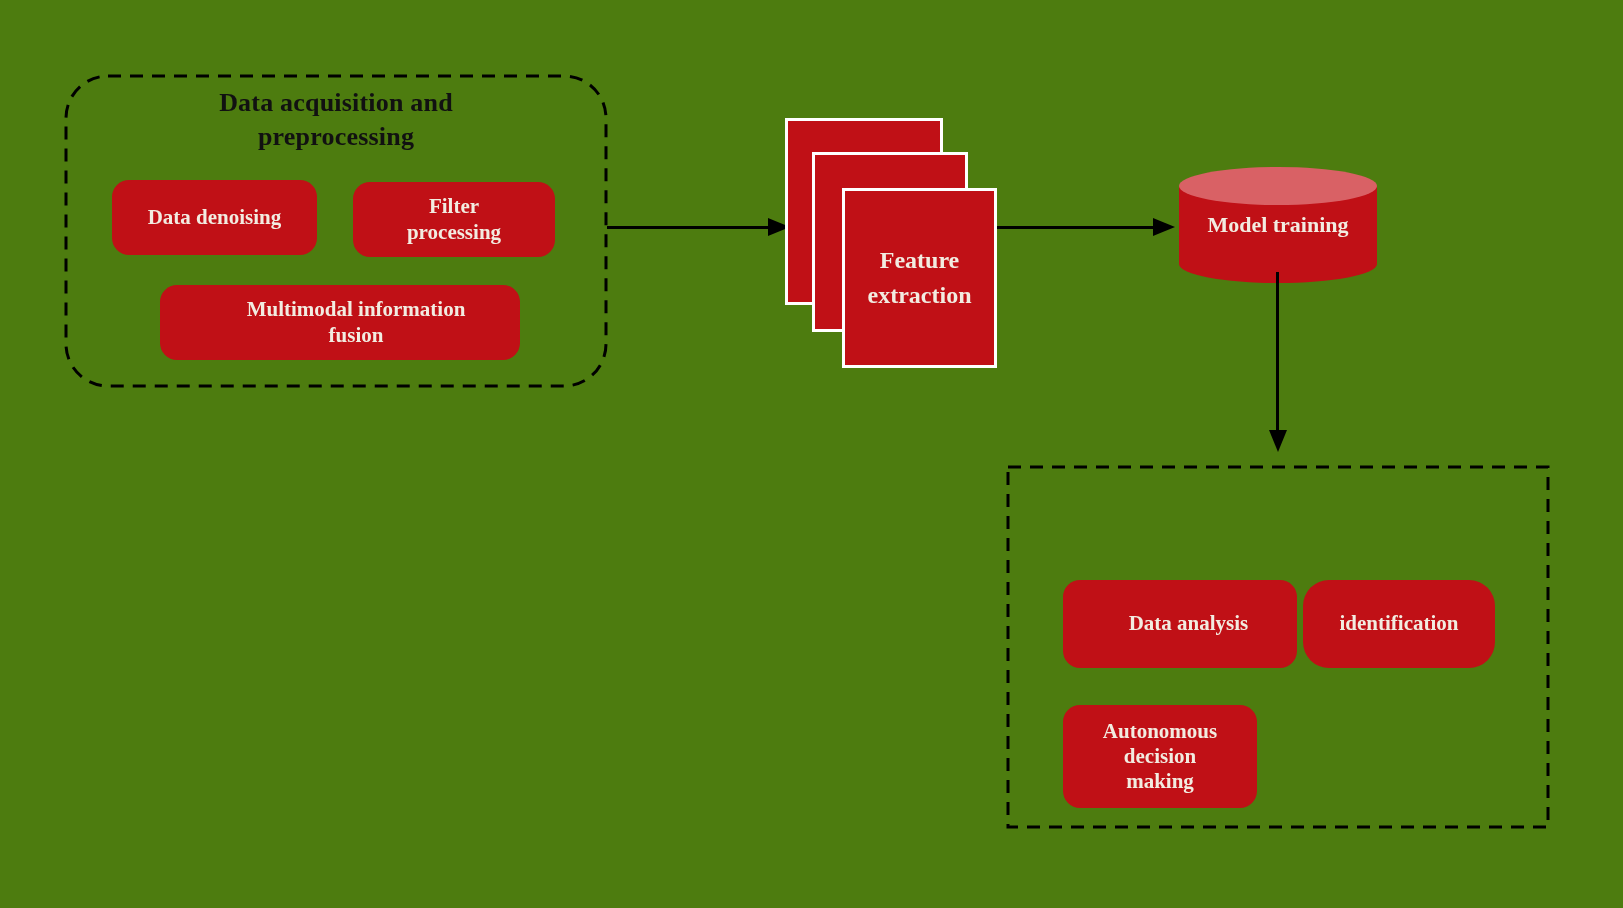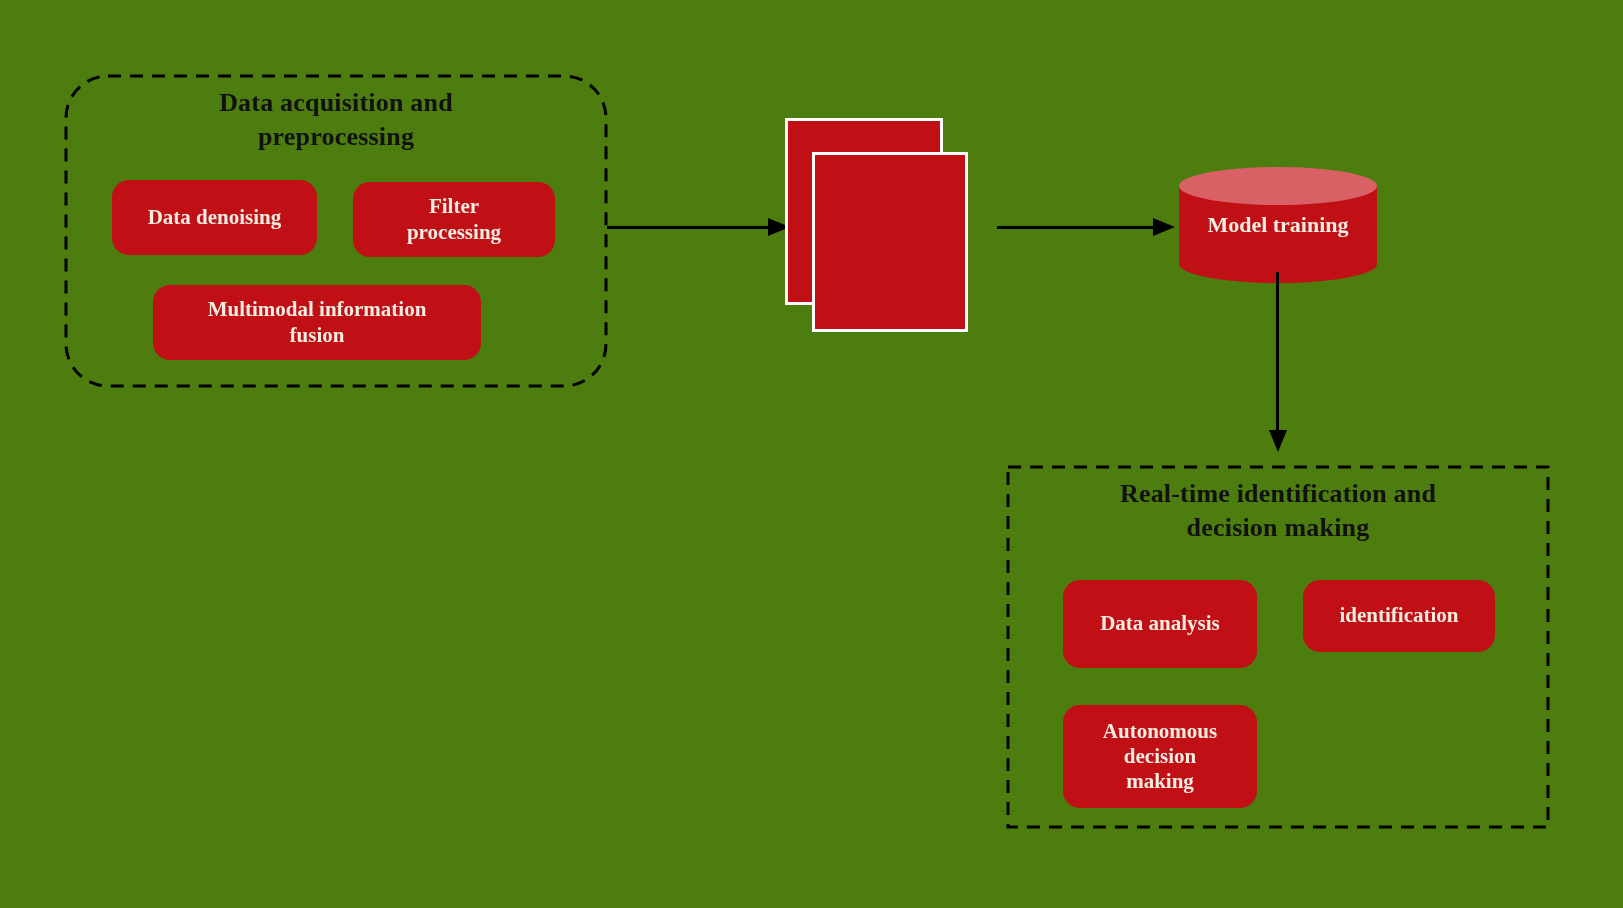--- a/index.html
+++ b/index.html
@@ -99,56 +99,58 @@
 
   <div class="redbox" style="left:112px;top:180px;width:205px;height:75px;justify-content:center;">
     <span>Data denoising</span>
   </div>
 
   <div class="redbox" style="left:353px;top:182px;width:202px;height:75px;">
     <span>Filter
 processing</span>
   </div>
 
-  <div class="redbox" style="left:153px;top:285px;width:328px;height:75px;">
+  <div class="redbox" style="left:160px;top:285px;width:328px;height:75px;padding-left:32px;">
     <span>Multimodal information
 fusion</span>
   </div>
 
   <div class="hline" style="left:607px;top:226px;width:161px;"></div>
   <div class="head-right" style="left:768px;top:218px;"></div>
 
   <div class="stack-rect" style="left:785px;top:118px;width:158px;height:187px;"></div>
   <div class="stack-rect" style="left:812px;top:152px;width:156px;height:180px;"></div>
+  <div class="stack-rect" style="left:842px;top:188px;width:155px;height:180px;">
+    <div class="stack-label">Feature
+extraction</div>
+  </div>
 
   <div class="hline" style="left:997px;top:226px;width:156px;"></div>
   <div class="head-right" style="left:1153px;top:218px;"></div>
 
   <svg class="abs" style="left:1178px;top:167px;" width="200" height="117">
     <ellipse cx="100" cy="97" rx="99" ry="19" style="fill:var(--red,#c01016)"></ellipse>
     <rect x="1" y="19" width="198" height="78" style="fill:var(--red,#c01016)"></rect>
     <ellipse cx="100" cy="19" rx="99" ry="19" style="fill:var(--cylinder_top,#d96165)"></ellipse>
   </svg>
   <div class="cyl-label" style="left:1178px;top:167px;width:200px;height:116px;">Model training</div>
 
   <div class="vline" style="left:1276px;top:272px;height:158px;"></div>
   <div class="head-down" style="left:1269px;top:430px;"></div>
 
   <svg class="abs" style="left:1006px;top:465px;" width="544" height="364">
     <rect x="2" y="2" width="540" height="360" fill="none" stroke="var(--line,#000)" stroke-width="3" stroke-dasharray="13 9"></rect>
   </svg>
 
-  <div class="group-title" style="left:1038px;top:477px;width:480px;">Real-time identification and
-decision making</div>
 
-  <div class="redbox" style="left:1063px;top:580px;width:194px;height:88px;">
+  <div class="redbox" style="left:1063px;top:580px;width:217px;height:88px;padding-left:17px;">
     <span>Data analysis</span>
   </div>
 
-  <div class="redbox" style="left:1303px;top:580px;width:192px;height:72px;">
+  <div class="redbox" style="left:1303px;top:580px;width:192px;height:88px;border-radius:26px;">
     <span>identification</span>
   </div>
 
   <div class="redbox" style="left:1063px;top:705px;width:194px;height:103px;font-size:21px;line-height:1.18;">
     <span>Autonomous
 decision
 making</span>
   </div>
 
 

